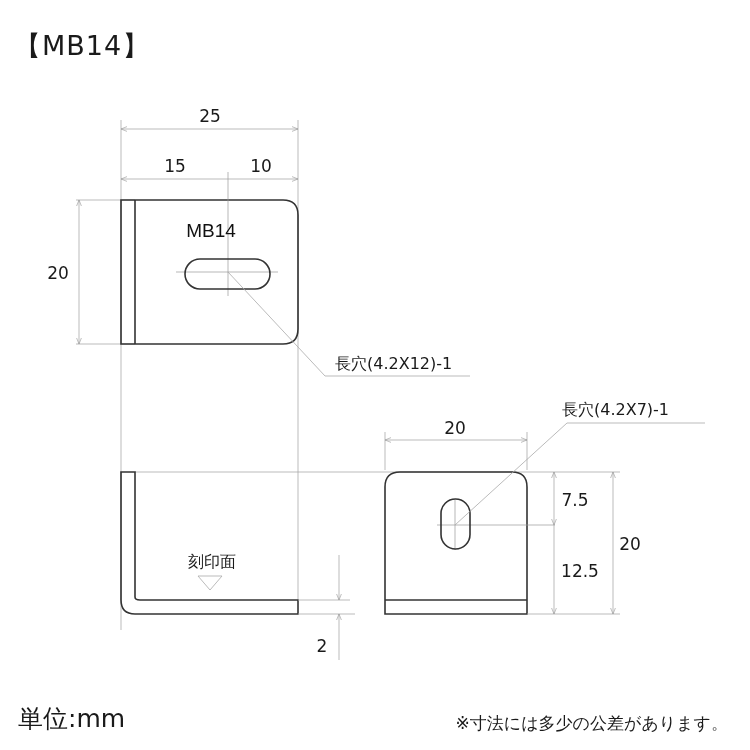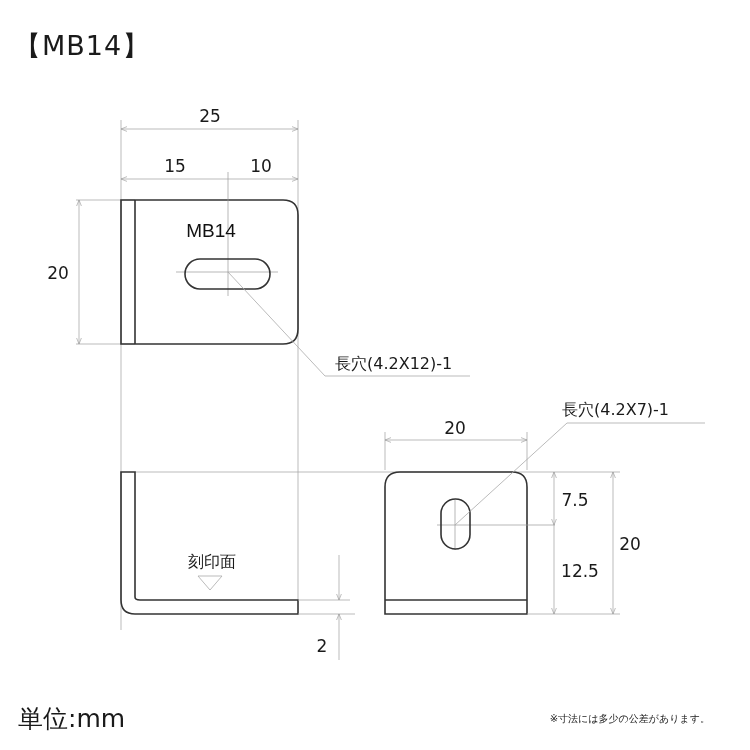--- a/index.html
+++ b/index.html
@@ -1,20 +1,20 @@
 <!DOCTYPE html>
 <html><head>
 <meta charset="utf-8">
 <style>
   html, body { margin: 0; padding: 0; background: #ffffff; }
   body { width: 750px; height: 750px; position: relative; overflow: hidden;
          font-family: "DejaVu Sans", "Liberation Sans", sans-serif; color: #1a1a1a; }
   .title { position: absolute; left: 14px; top: 28px; font-size: 27px; letter-spacing: 1px; }
   .unit { position: absolute; left: 18px; top: 702px; font-size: 25px; }
-  .note { position: absolute; right: 40px; top: 712px; font-size: 10px; }
+  .note { position: absolute; right: 22px; top: 712px; font-size: 17px; }
   svg { position: absolute; left: 0; top: 0; }
   .dim { fill: #1a1a1a; font-size: 17px; font-family: "DejaVu Sans", sans-serif; }
   .lbl { fill: #111; font-size: 19px; font-family: "Liberation Sans", sans-serif; }
   .ann { fill: #1a1a1a; font-size: 16px; font-family: "DejaVu Sans", sans-serif; }
   .part { stroke: #333; stroke-width: 1.6; fill: none; }
   .thin { stroke: #aaa; stroke-width: 0.8; fill: none; }
   .ctr { stroke: #999; stroke-width: 0.7; fill: none; }
 </style>
 </head>
 <body>

